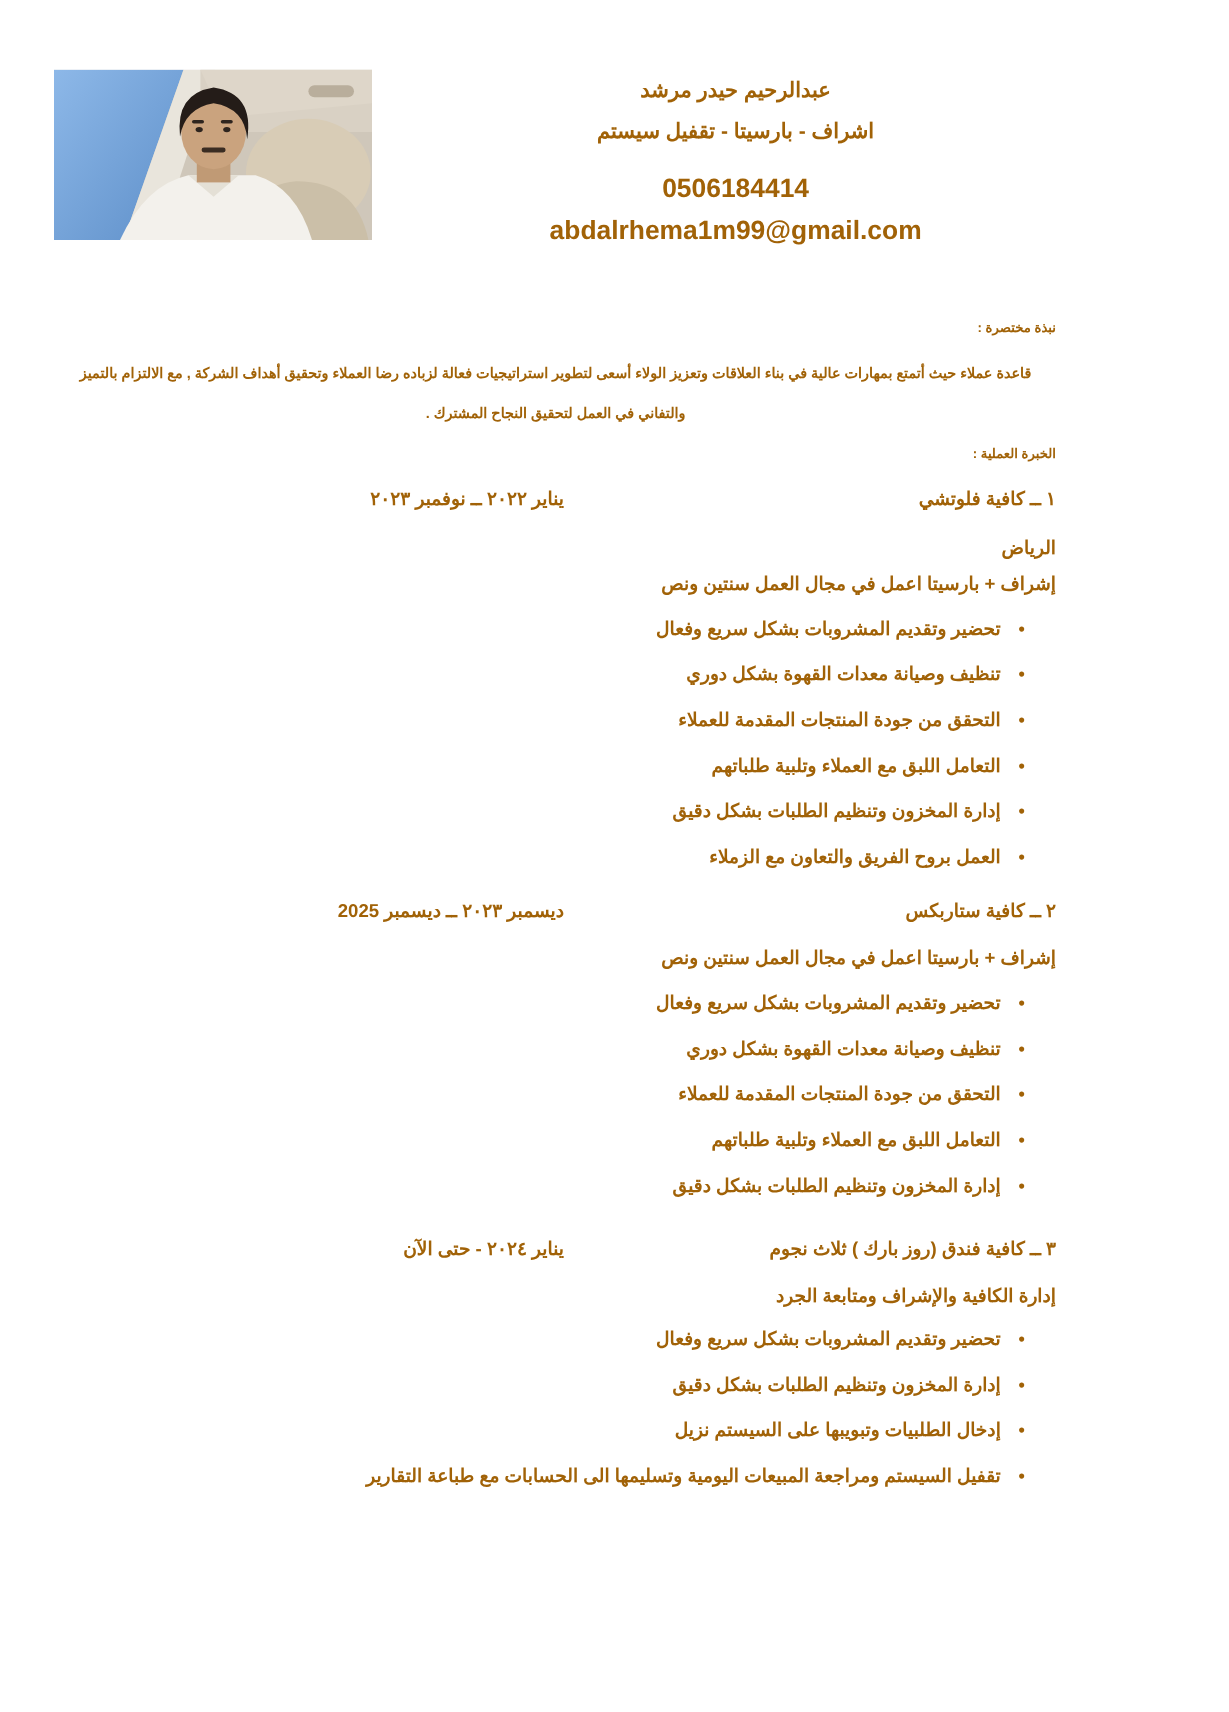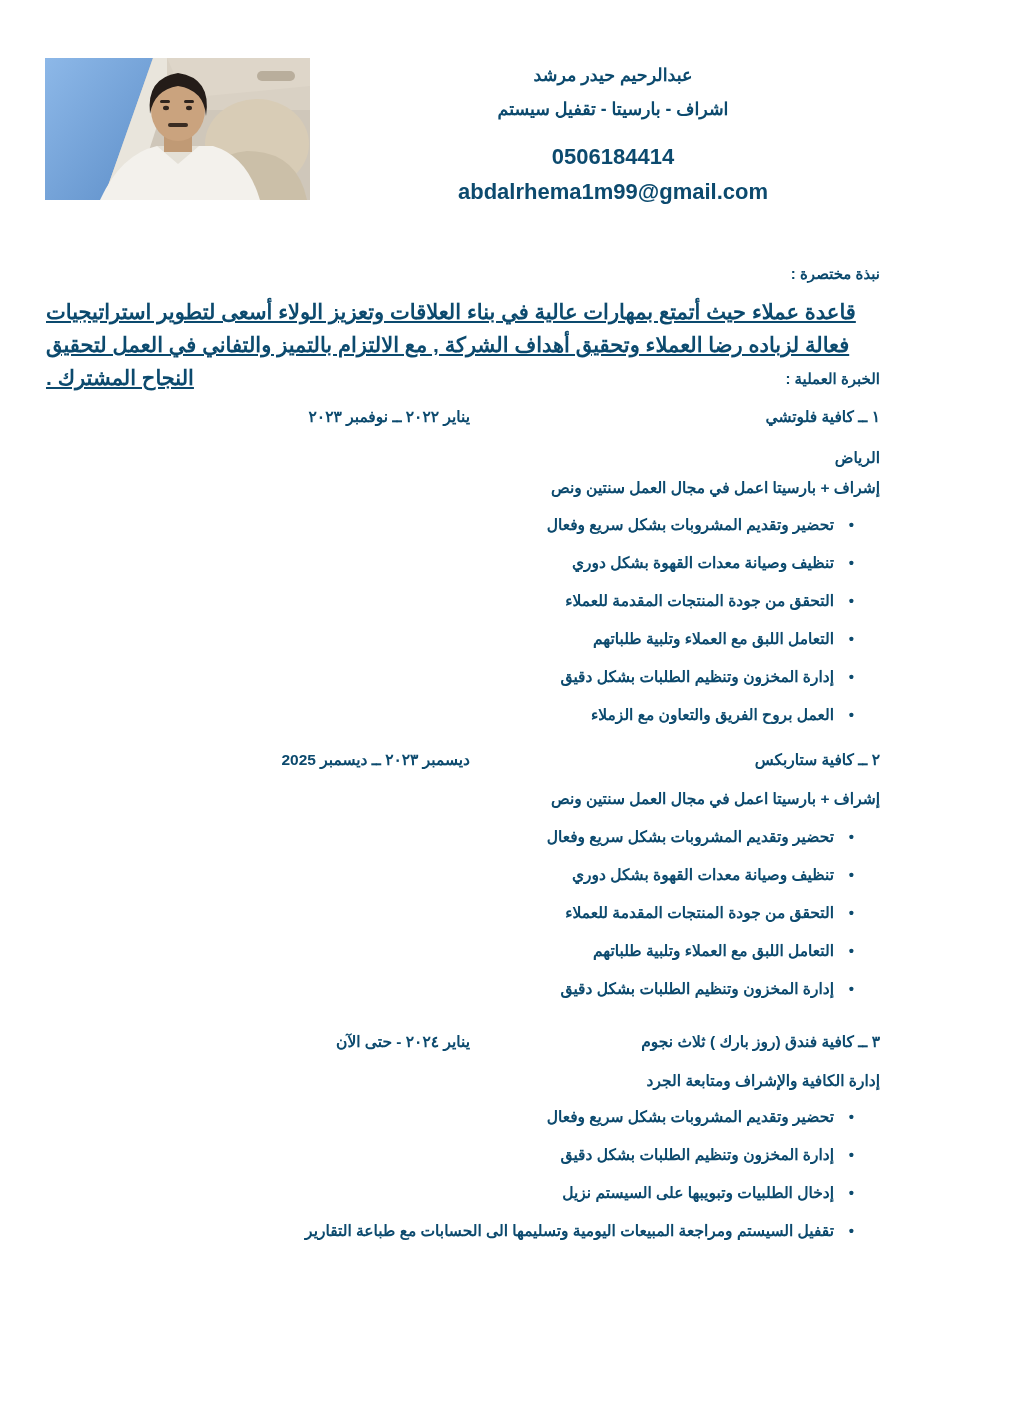--- a/index.html
+++ b/index.html
@@ -1,32 +1,32 @@
 <!DOCTYPE html>
 <html lang="ar"><head>
 <meta charset="utf-8">
 <style>
   * { margin:0; padding:0; box-sizing:border-box; }
   html,body { background:#ffffff; }
   .page {
     position:relative; width:1024px; height:1275px; background:#ffffff;
     direction:rtl; font-family:"Liberation Sans", sans-serif; font-weight:700;
-    color:#0c4a6e; overflow:hidden;
+    color:#a16207; overflow:hidden;
   }
   .photo { position:absolute; left:45px; top:58px; width:265px; height:142px; overflow:hidden; }
   .photo svg { display:block; width:100%; height:100%; }
 
   .header-text { position:absolute; left:330px; top:62px; width:566px; text-align:center; }
   .name { font-size:17.5px; line-height:26px; }
   .subtitle { font-size:17.5px; line-height:26px; margin-top:8px; letter-spacing:0.3px; }
   .phone { font-size:22px; line-height:28px; margin-top:21px; direction:ltr; }
   .email { font-size:22px; line-height:28px; margin-top:7px; direction:ltr; }
 
-  .sec-heading { position:absolute; right:144px; font-size:15px; line-height:24px; white-space:nowrap; }
-  .summary-body { position:absolute; right:144px; left:46px; top:295px; font-size:21px; line-height:33px; text-align:left;text-decoration:underline; }
+  .sec-heading { position:absolute; right:144px; font-size:11px; line-height:24px; white-space:nowrap; }
+  .summary-body { position:absolute; right:144px; left:46px; top:295px; font-size:12px; line-height:33px; text-align:center; }
   .line { position:absolute; right:144px; font-size:15.5px; line-height:24px; white-space:nowrap; }
 
   .job-row { position:absolute; right:144px; left:40px; font-size:15.5px; line-height:25px; }
   .job-title { display:inline-block; white-space:nowrap;text-align:center; }
   .job-date { position:absolute; right:410px; top:0; white-space:nowrap;text-align:right; }
 
   .bullets { position:absolute; right:144px; left:30px; list-style:none; font-size:15.5px; }
   .bullets li { position:relative; padding-right:46px; line-height:22px; margin-bottom:16px; white-space:nowrap; }
   .bullets li::before { content:"\2022"; position:absolute; right:26px; top:0; font-size:15px; }
 </style>

